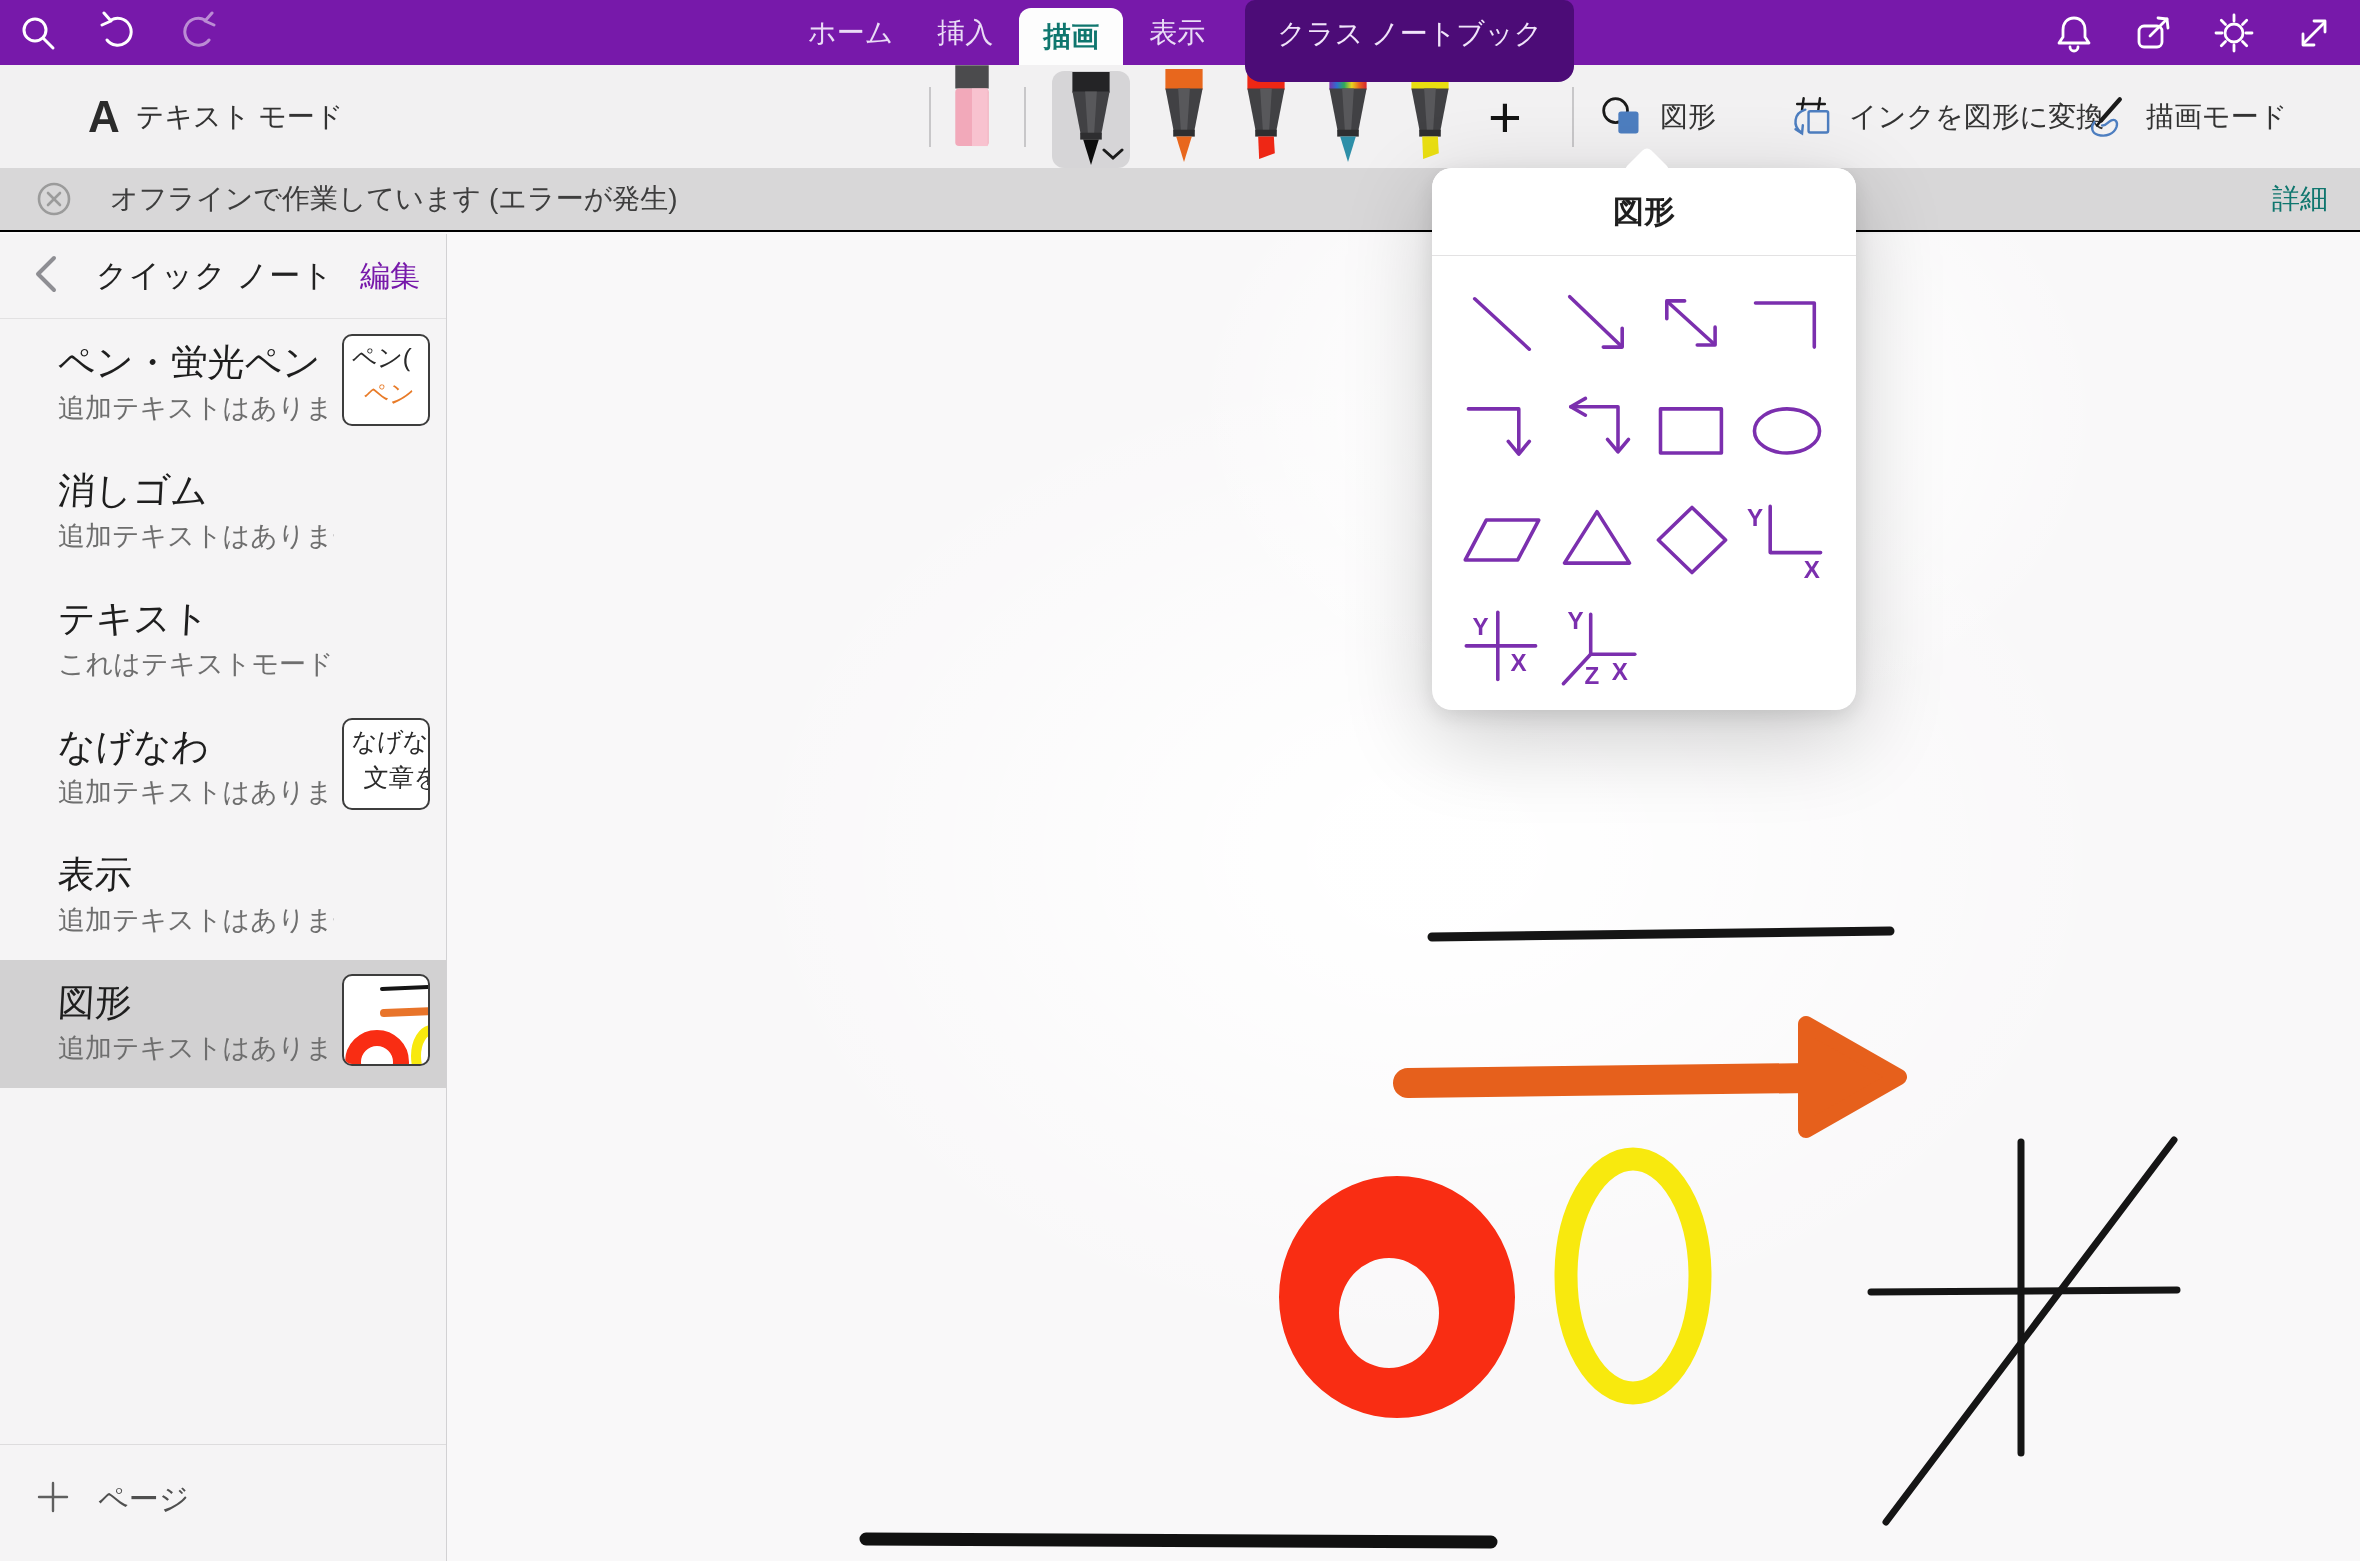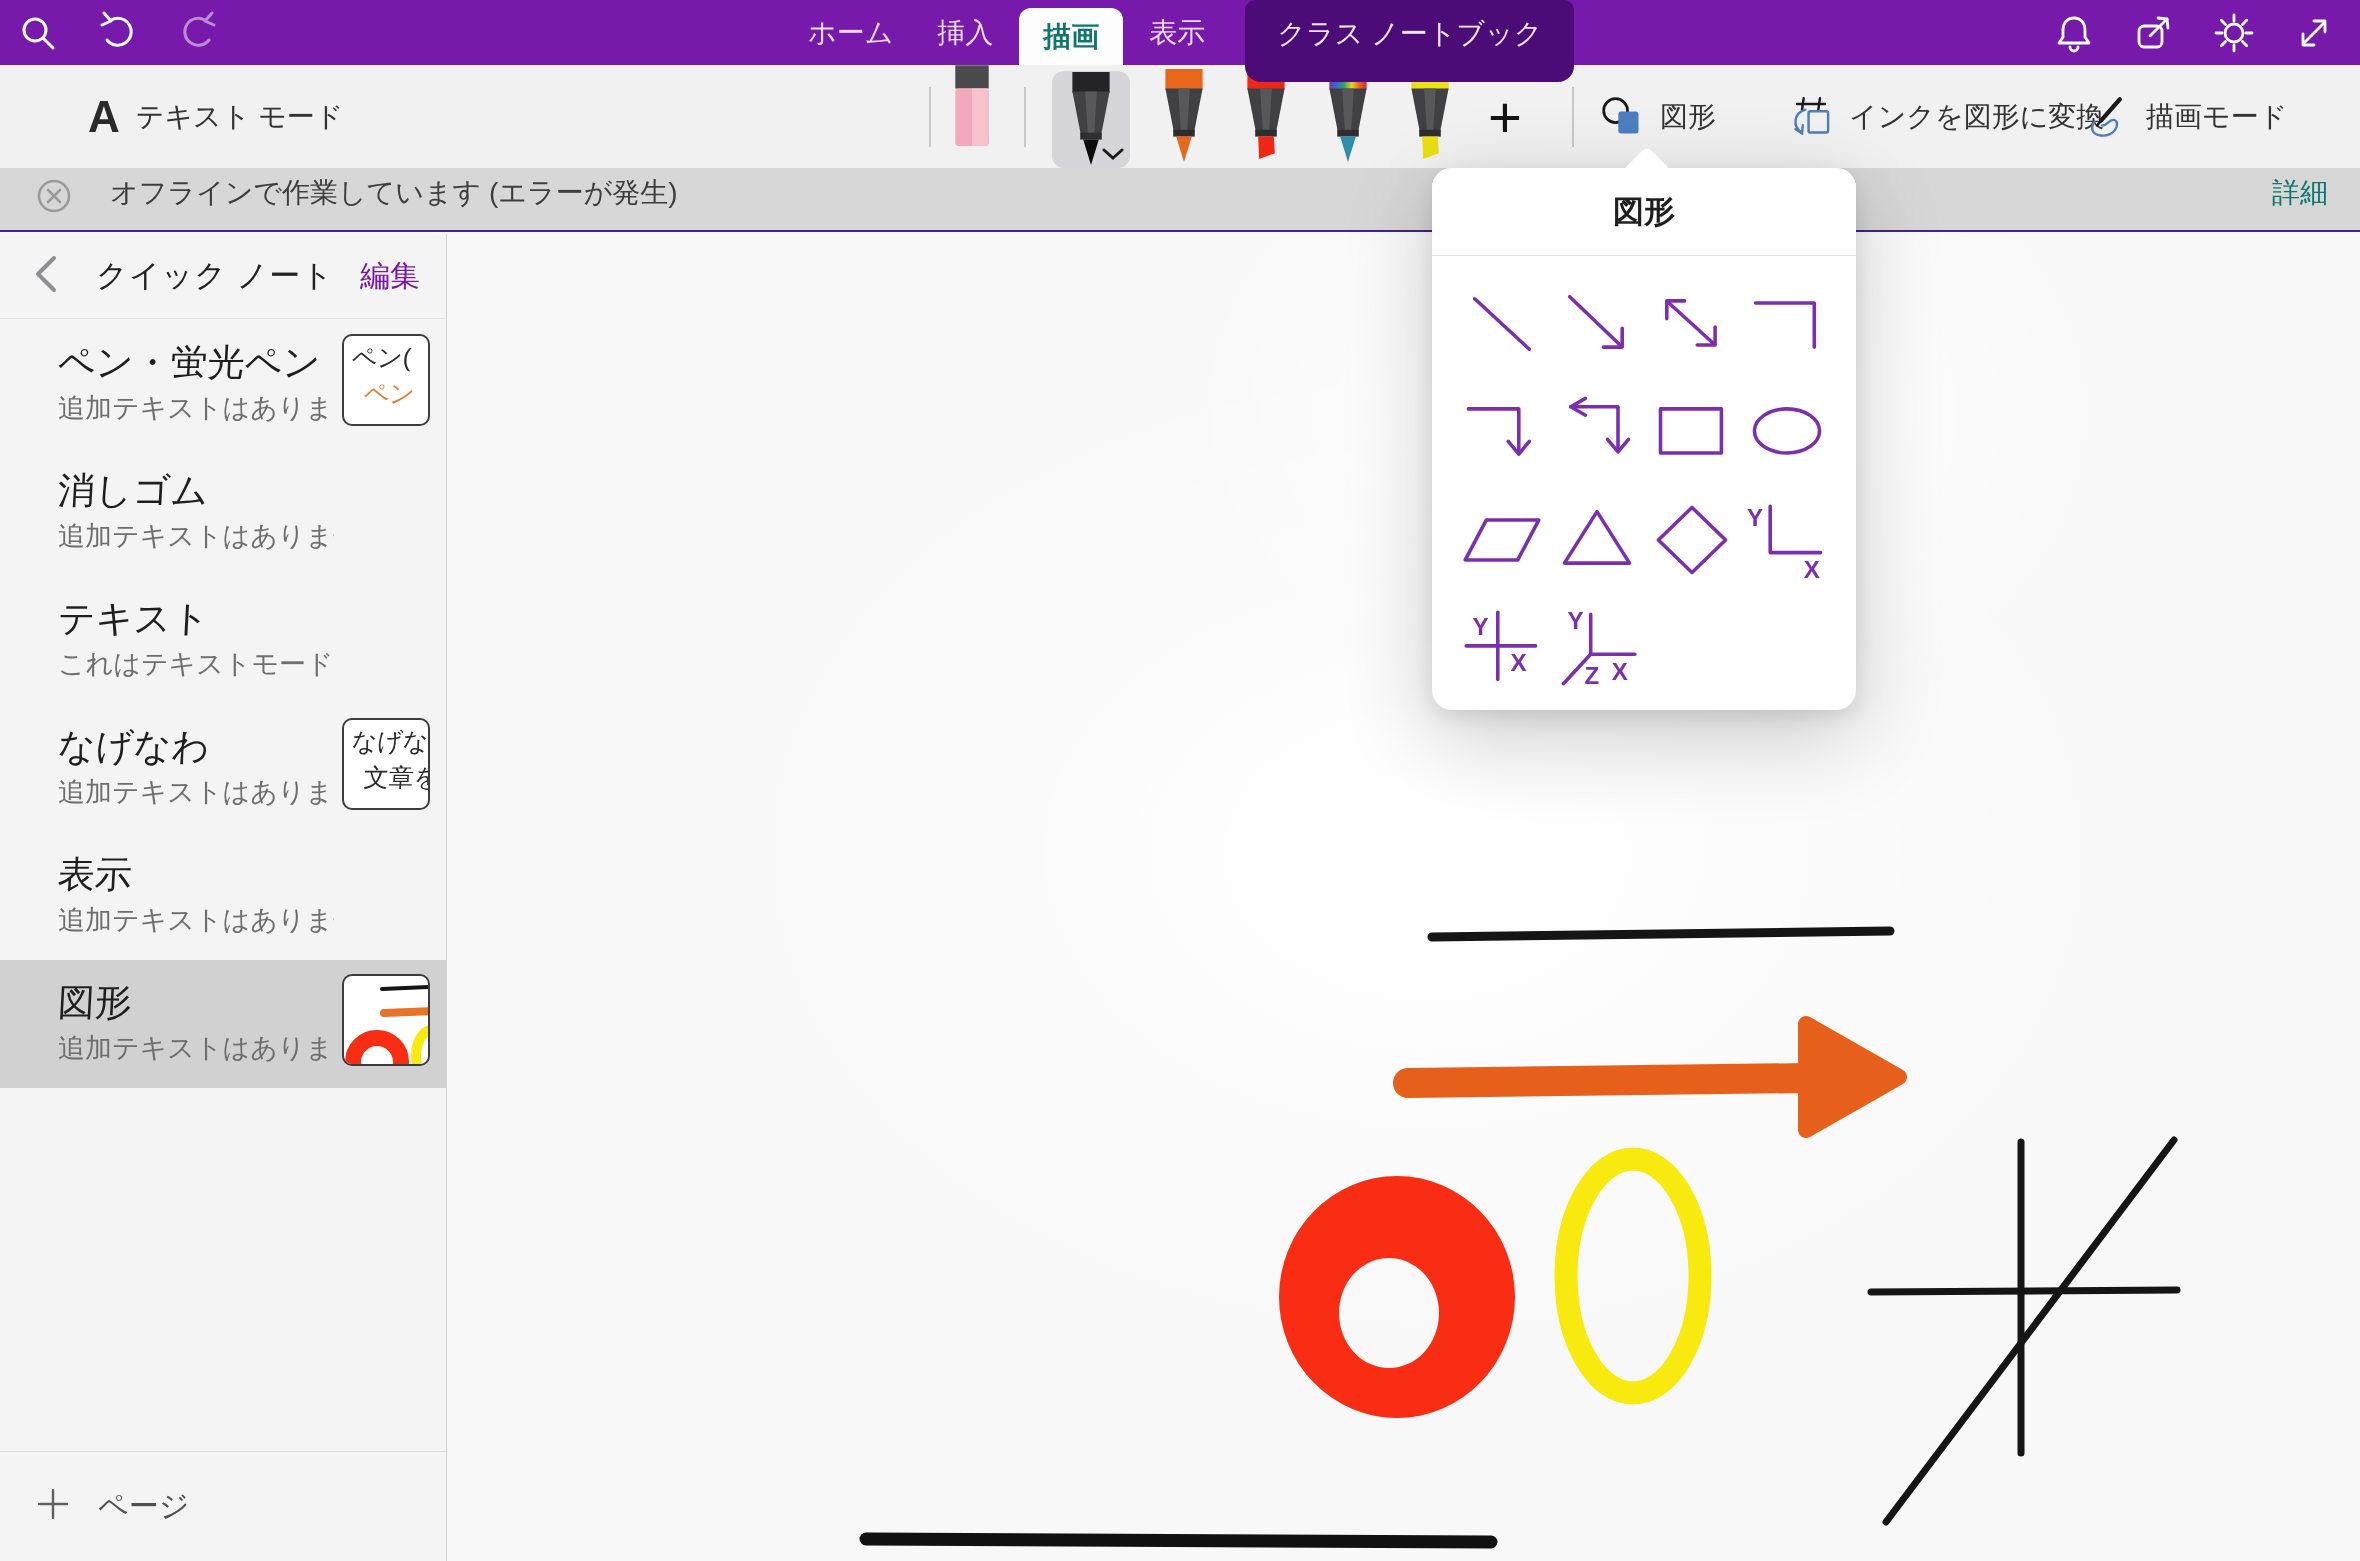--- a/index.html
+++ b/index.html
@@ -25,38 +25,38 @@
   .a-glyph { font-size:44px; font-weight:bold; color:#2b2b2b; line-height:1; }
   .v-divider { position:absolute; top:22px; width:2px; height:60px; background:#c8c7c9; }
   .pen-row { position:absolute; left:946px; top:0; height:103px; display:flex; align-items:flex-end; gap:26px; }
   .pen-slot { display:flex; align-items:flex-end; }
   .pen-selected { width:78px; height:97px; background:#d6d5d7; border-radius:12px; position:relative; display:flex; justify-content:center; align-items:flex-end; }
   .pen-chevron { position:absolute; right:6px; bottom:3px; }
   .pen-divider { width:2px; height:60px; background:#c8c7c9; align-self:center; }
   .plus-btn { font-size:58px; font-weight:200; color:#141414; align-self:center; line-height:1; padding:0 4px; }
 
   
-  .banner { position:absolute; left:0; top:168px; width:100%; height:64px; background:#d8d7d8; border-bottom:2px solid #4c1d95; display:flex; align-items:flex-start; padding:6px 32px; z-index:2; }
+  .banner { position:absolute; left:0; top:168px; width:100%; height:64px; background:#d8d7d8; border-bottom:2px solid #000000; display:flex; align-items:center; padding:6px 32px; z-index:2; }
   .banner-msg { font-size:28px; color:#3e3e3e; margin-left:34px; }
   .banner-action { margin-left:auto; font-size:28px; color:#0f766e; }
 
   
   .main { position:absolute; left:0; top:234px; width:100%; height:1327px; }
   .sidebar { position:absolute; left:0; top:0; width:447px; height:100%; background:#f5f4f5; border-right:1px solid #d2d1d3; }
   .sb-header { height:85px; display:flex; align-items:center; padding:0 26px 0 34px; border-bottom:1px solid #e2e1e2; }
   .sb-title { font-size:31px; color:#222; margin-left:38px; letter-spacing:1px; }
   .sb-edit { margin-left:auto; font-size:30px; color:#7719aa; }
   .s-items { position:absolute; top:86px; left:0; right:0; bottom:109px; overflow:hidden; }
   .s-item { position:relative; padding:20px 112px 22px 58px; }
   .s-item.selected { background:#d2d1d2; }
   .s-item-title { font-size:37px; color:#1e1e1e; line-height:46px; transform:skewX(-3deg); white-space:nowrap; overflow:hidden; }
   .s-item-sub { font-size:27px; color:#6e6e6e; line-height:36px; margin-top:4px; white-space:nowrap; overflow:hidden; }
   .s-thumb { position:absolute; right:16px; top:14px; width:88px; height:92px; background:#fff; border:2px solid #3d3d3d; border-radius:10px; overflow:hidden; }
   .s-thumb .ink-line { font-size:25px; line-height:30px; padding:6px 0 0 8px; white-space:nowrap; transform:skewX(-4deg); }
-  .sb-footer { position:absolute; left:0; bottom:1px; width:100%; height:109px; border-top:1px solid #dddcdd; display:flex; align-items:center; padding:0 36px; background:#f5f4f5; }
+  .sb-footer { position:absolute; left:0; bottom:8px; width:100%; height:109px; border-top:1px solid #dddcdd; display:flex; align-items:center; padding:0 36px; background:#f5f4f5; }
   .sb-footer-label { font-size:30px; color:#4f4f4f; margin-left:28px; }
 
   .canvas { position:absolute; left:447px; top:0; right:0; bottom:0; background:#f9f8f9; }
   .canvas::before { content:""; position:absolute; inset:0;
     background:
       radial-gradient(640px 480px at 1200px 180px, rgba(255,255,255,1) 25%, rgba(255,255,255,0) 72%),
       radial-gradient(1000px 720px at 980px 620px, rgba(255,255,255,.95) 10%, rgba(255,255,255,0) 70%); }
   #ink-wrap { position:absolute; inset:0; z-index:1; pointer-events:none; }
   #ink-wrap svg { position:absolute; left:0; top:0; }
 

